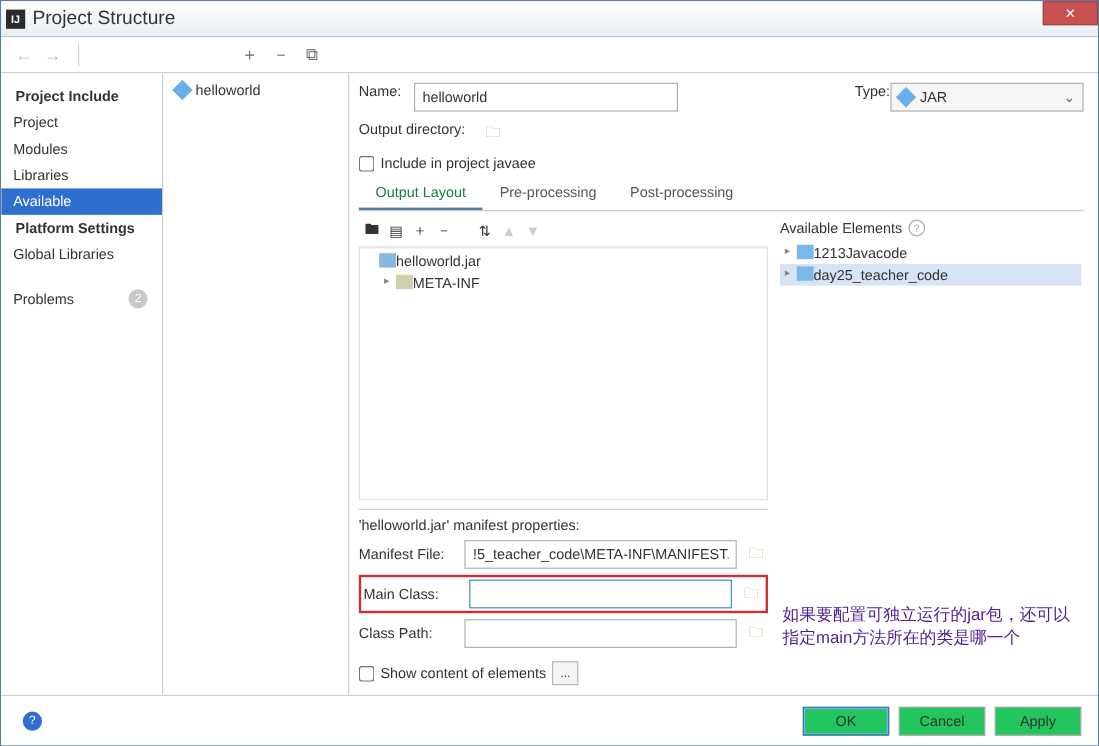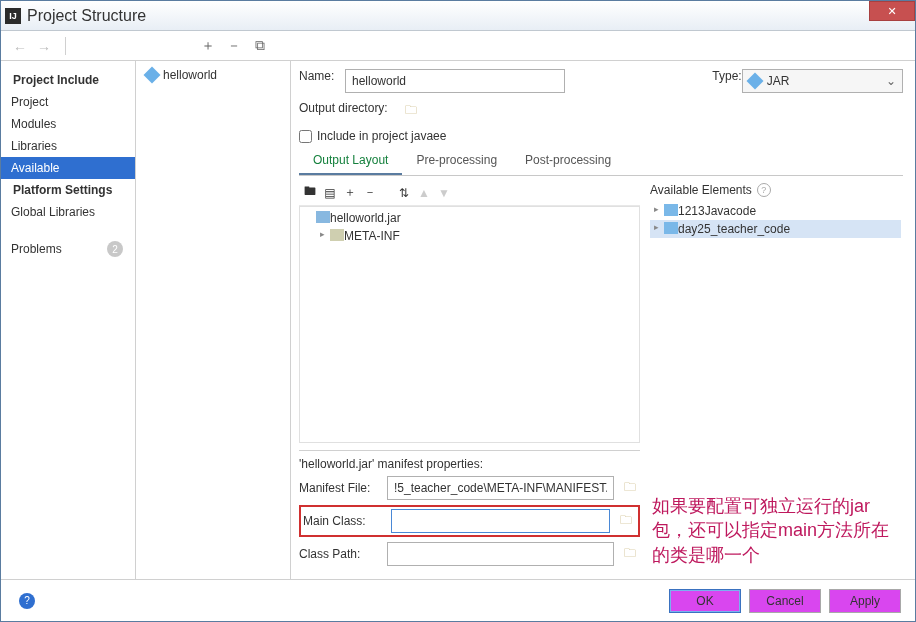--- a/index.html
+++ b/index.html
@@ -49,24 +49,24 @@
 .fi-jar{background:#88b8e0}
 .fi-folder{background:#cfcfb0}
 .fi-mod{background:#7ab8e8}
 .avail-head{display:flex;align-items:center;gap:5px;padding:3px 2px;color:#555}
 .avail-head .q{width:14px;height:14px;border-radius:50%;border:1px solid #aaa;color:#aaa;font-size:9px;display:flex;align-items:center;justify-content:center}
 .props{border-top:1px solid #d0d0d0;padding-top:6px;margin-top:7px}
 .prow{display:flex;align-items:center;gap:6px;margin:5px 0}
 .prow .plbl{width:82px}
 .prow input{flex:1}
 .red-box{border:2px solid #d03030;padding:2px}
-.annotation{color:#be185d;font-size:18px;line-height:1.35;padding:4px}
+.annotation{color:#4c1d95;font-size:14px;line-height:1.35;padding:4px}
 .footer{height:42px;border-top:1px solid #d0d0d0;display:flex;align-items:center;justify-content:flex-end;padding:0 14px;gap:8px}
 .help{width:16px;height:16px;border-radius:50%;background:#2f6fd0;color:#fff;display:flex;align-items:center;justify-content:center;font-size:10px;margin-right:auto;margin-left:4px}
-.btn{min-width:72px;height:24px;border:1px solid #a8a8a8;background:#d946ef;cursor:pointer}
+.btn{min-width:72px;height:24px;border:1px solid #a8a8a8;background:#22c55e;cursor:pointer}
 .btn.primary{border:1px solid #3a72c0;box-shadow:0 0 0 1px #7ab0f0 inset}
 .sep{border-left:1px solid #d0d0d0;margin:0 4px;height:18px}
 .small-btn{width:22px;height:20px;border:1px solid #b8b8b8;background:#f4f4f4;display:flex;align-items:center;justify-content:center;font-size:10px}
 </style>
 </head>
 <body>
 
 <div class="window">
   <div class="titlebar">
     <div class="icon">IJ</div>
@@ -185,20 +185,25 @@
               </div>
               <div class="tree-row sel">
                 <span class="exp">▸</span>
                 <span class="ficon fi-mod"></span>
                 <span>day25_teacher_code</span>
               </div>
             </div>
             <div class="annotation">如果要配置可独立运行的jar包，还可以指定main方法所在的类是哪一个</div>
           </div>
         </div>
+        <div class="cb" style="margin-top:6px">
+          <input type="checkbox" style="">
+          <span>Show content of elements</span>
+          <span class="small-btn">...</span>
+        </div>
       </div>
     </div>
     <div class="footer">
       <span class="help">?</span>
       <button class="btn primary">OK</button>
       <button class="btn">Cancel</button>
       <button class="btn">Apply</button>
     </div>
   </div>
 </div>

